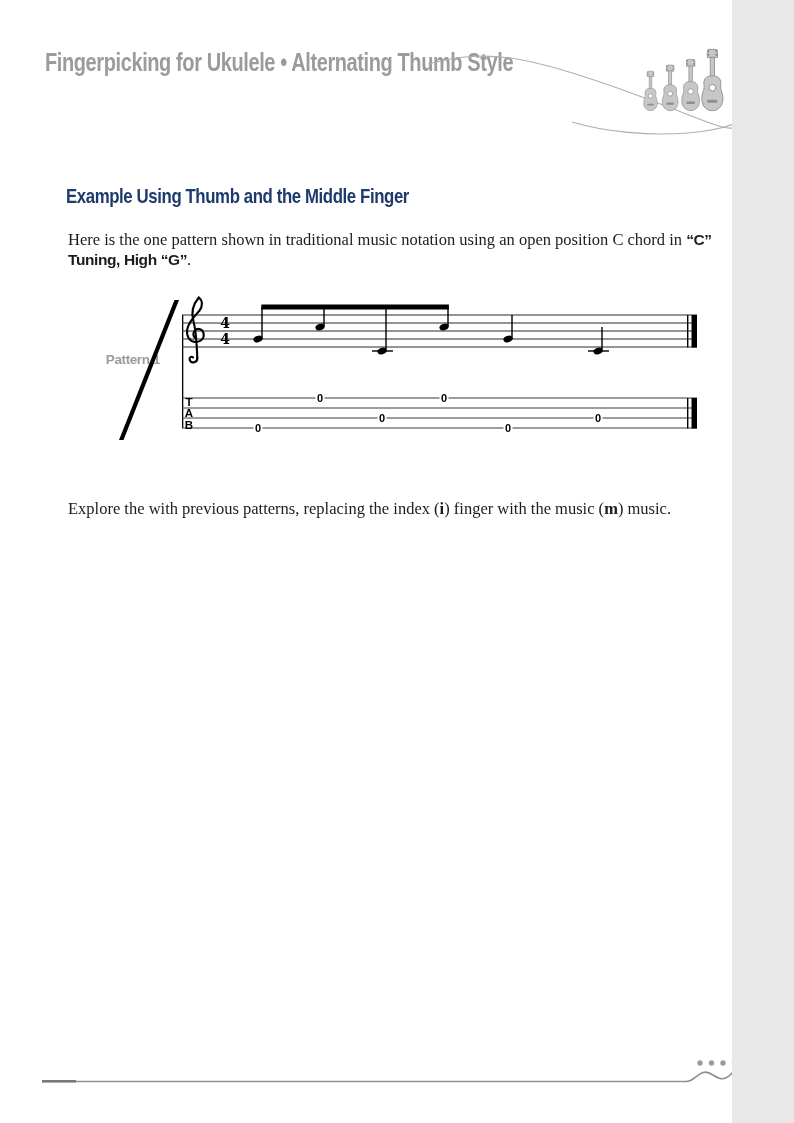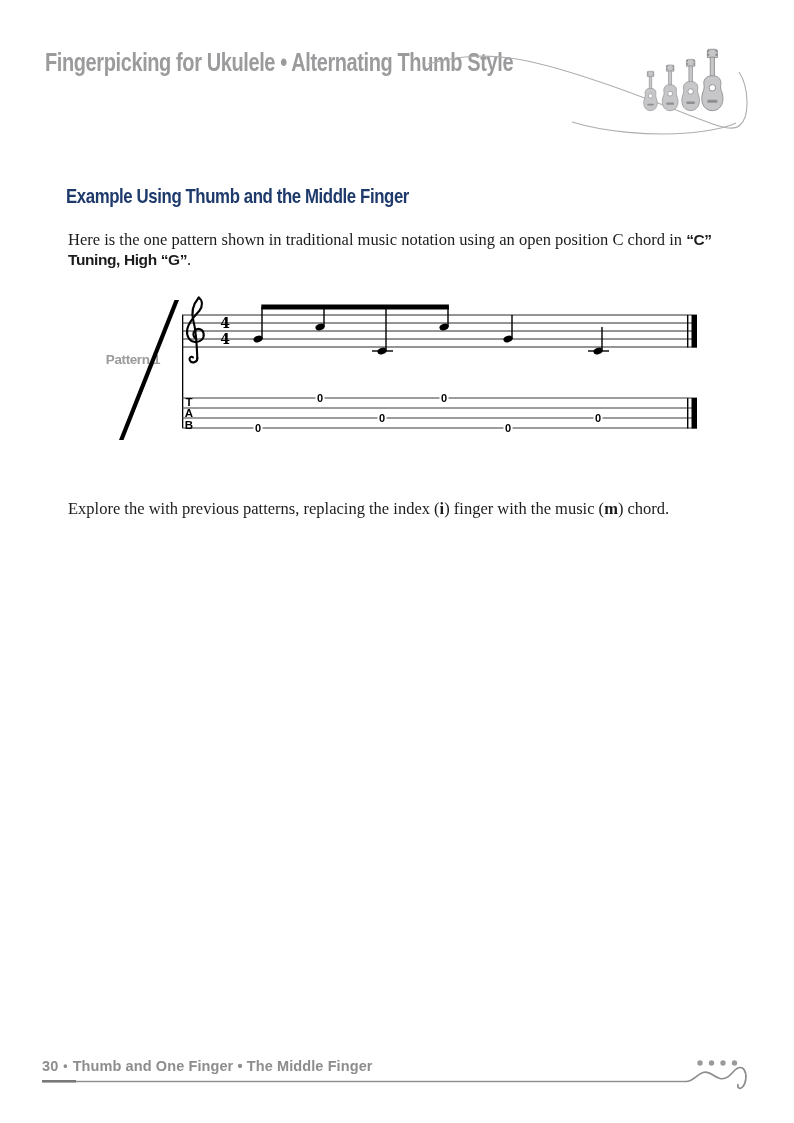--- a/index.html
+++ b/index.html
@@ -1,18 +1,18 @@
 <!DOCTYPE html>
 <html style="--navy: #1e3a6c; --gray: #9b9b9d; --footer-gray: #8d8d8f;"><head>
 <meta charset="utf-8">
 <style>
   html,body{margin:0;padding:0;background:#e8e8e8;}
   .page{
     position:relative;
-    width:794px;height:1123px;
+    width:732px;height:1123px;
     background:#ffffff;
     overflow:hidden;
     font-family:"Liberation Serif",serif;
   }
   .cond{font-family:"Liberation Sans",sans-serif;font-weight:bold;}
   .squeeze{display:inline-block;transform:scaleX(.8);transform-origin:0 50%;letter-spacing:-.5px;white-space:nowrap;}
 
   
   .running-head{
     position:absolute;left:45px;top:48px;
@@ -175,23 +175,22 @@
         <text x="498" y="132">0</text>
       </g>
     </g>
 
     <g fill="#000">
       <rect x="587" y="108" width="1.4" height="30.5"></rect>
       <rect x="591.5" y="108" width="5.5" height="30.5"></rect>
     </g>
   </svg>
 
-  <p class="para p-explore"><span>Explore the with previous patterns, replacing the index (</span><b>i</b><span>) finger with the music (</span><b>m</b><span>) chord.</span></p>
-
-  <div class="footer-text"><span>30</span><span class="sep">•</span><span>Thumb and One Finger • The Middle Finger</span></div>
+  <p class="para p-explore"><span>Explore the with previous patterns, replacing the index (</span><b>i</b><span>) finger with the music (</span><b>m</b><span>) music.</span></p>
+
 
   <svg class="footer-art" width="714" height="48" viewBox="0 0 714 48">
     <rect x="2" y="30" width="34" height="2.6" fill="#78787a"></rect>
     <rect x="36" y="30.8" width="610" height="1.4" fill="#8d8d8f"></rect>
     <path d="M 646 31.5 C 653 31.5, 656 25, 663 22.5 C 670 20, 673 27, 680 28.5 C 687 30, 691 24, 695 20 C 698 17, 702 16.5, 704 19.5 C 707 24, 706.5 33, 702.5 37 C 700 39.5, 697 38, 698 34.5" fill="none" stroke="#8d8d8f" stroke-width="1.7" stroke-linecap="round"></path>
     <g fill="#9a9a9c">
       <circle cx="660" cy="13" r="2.7"></circle>
       <circle cx="671.5" cy="13" r="2.7"></circle>
       <circle cx="683" cy="13" r="2.7"></circle>
       <circle cx="694.5" cy="13" r="2.7"></circle>

